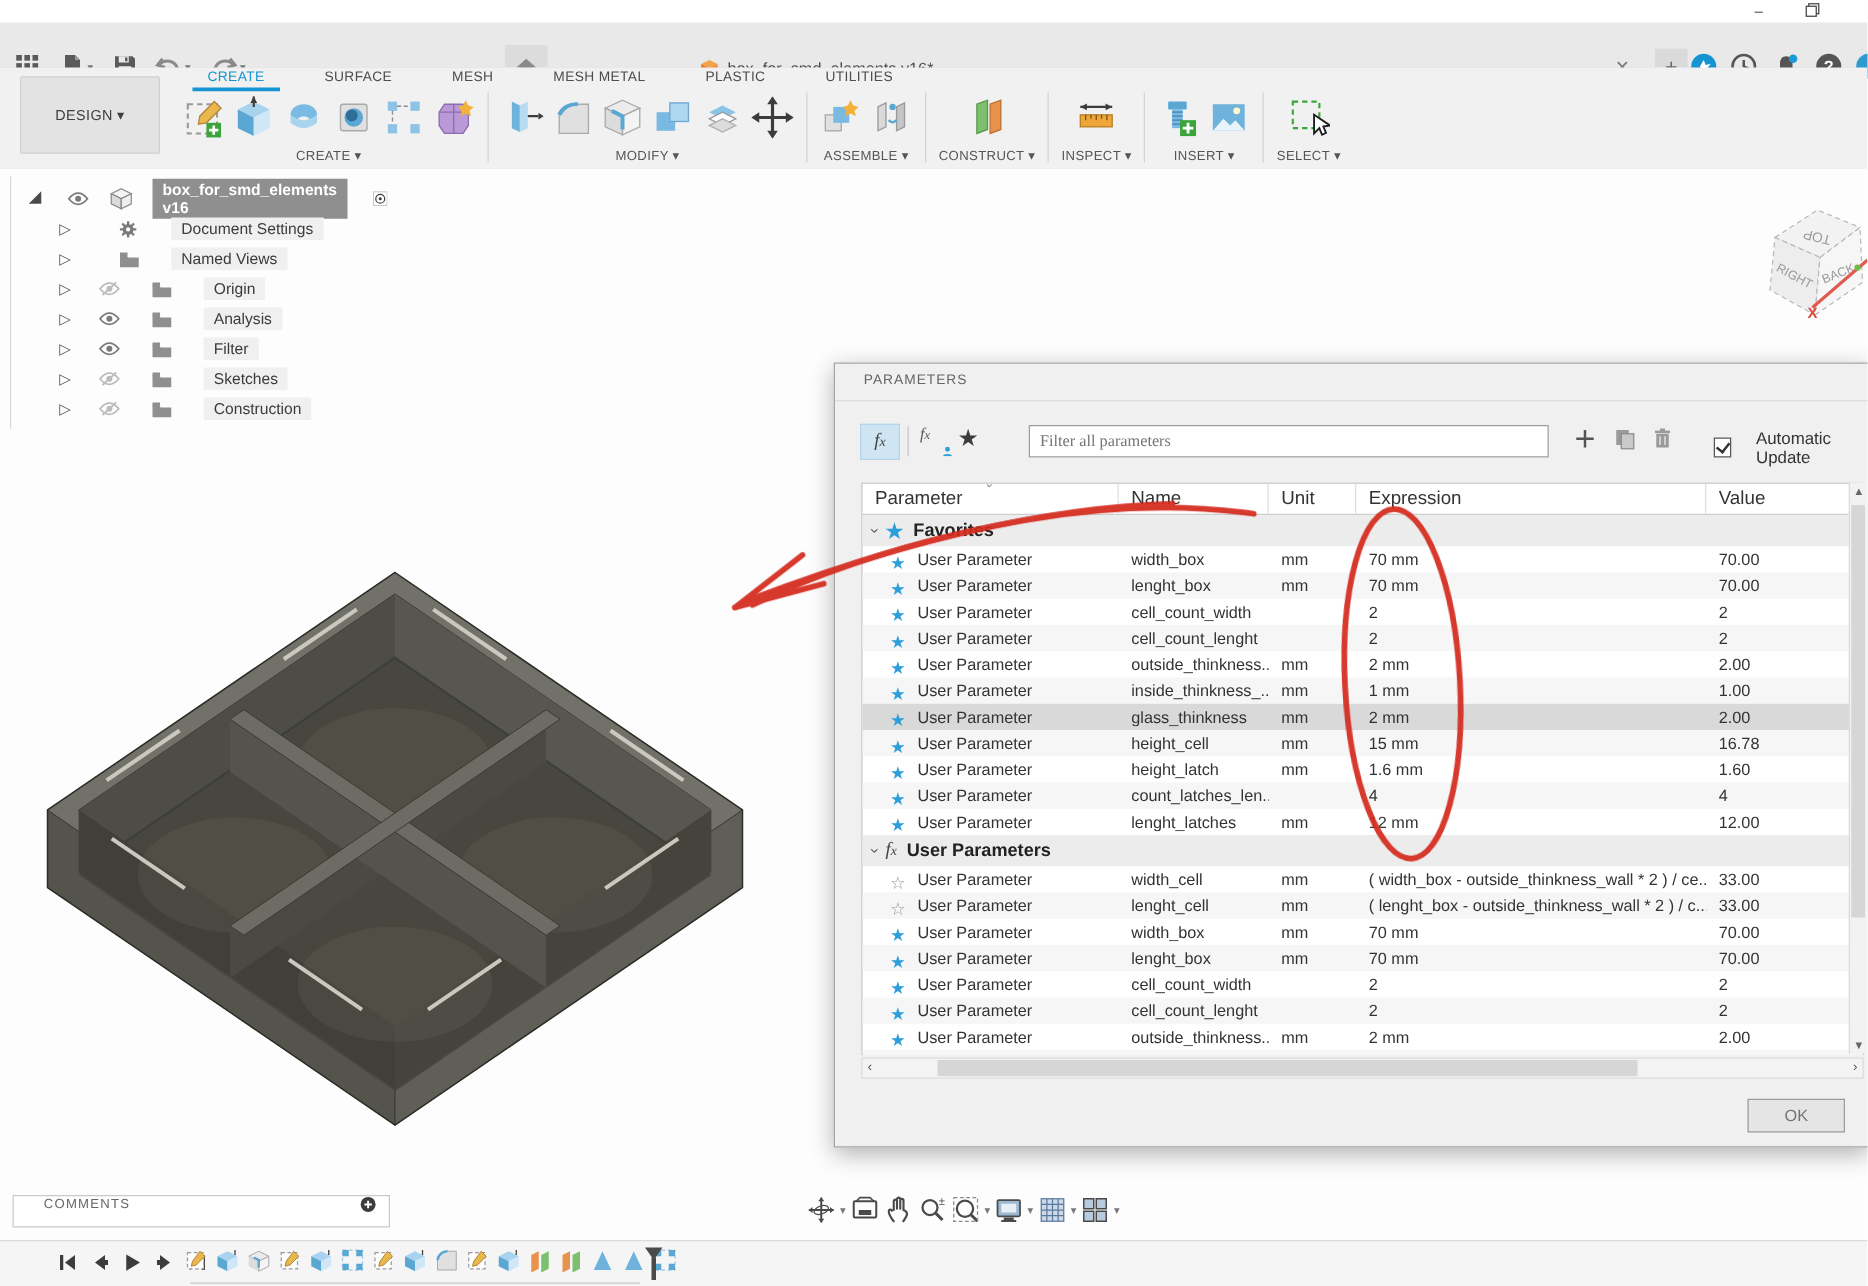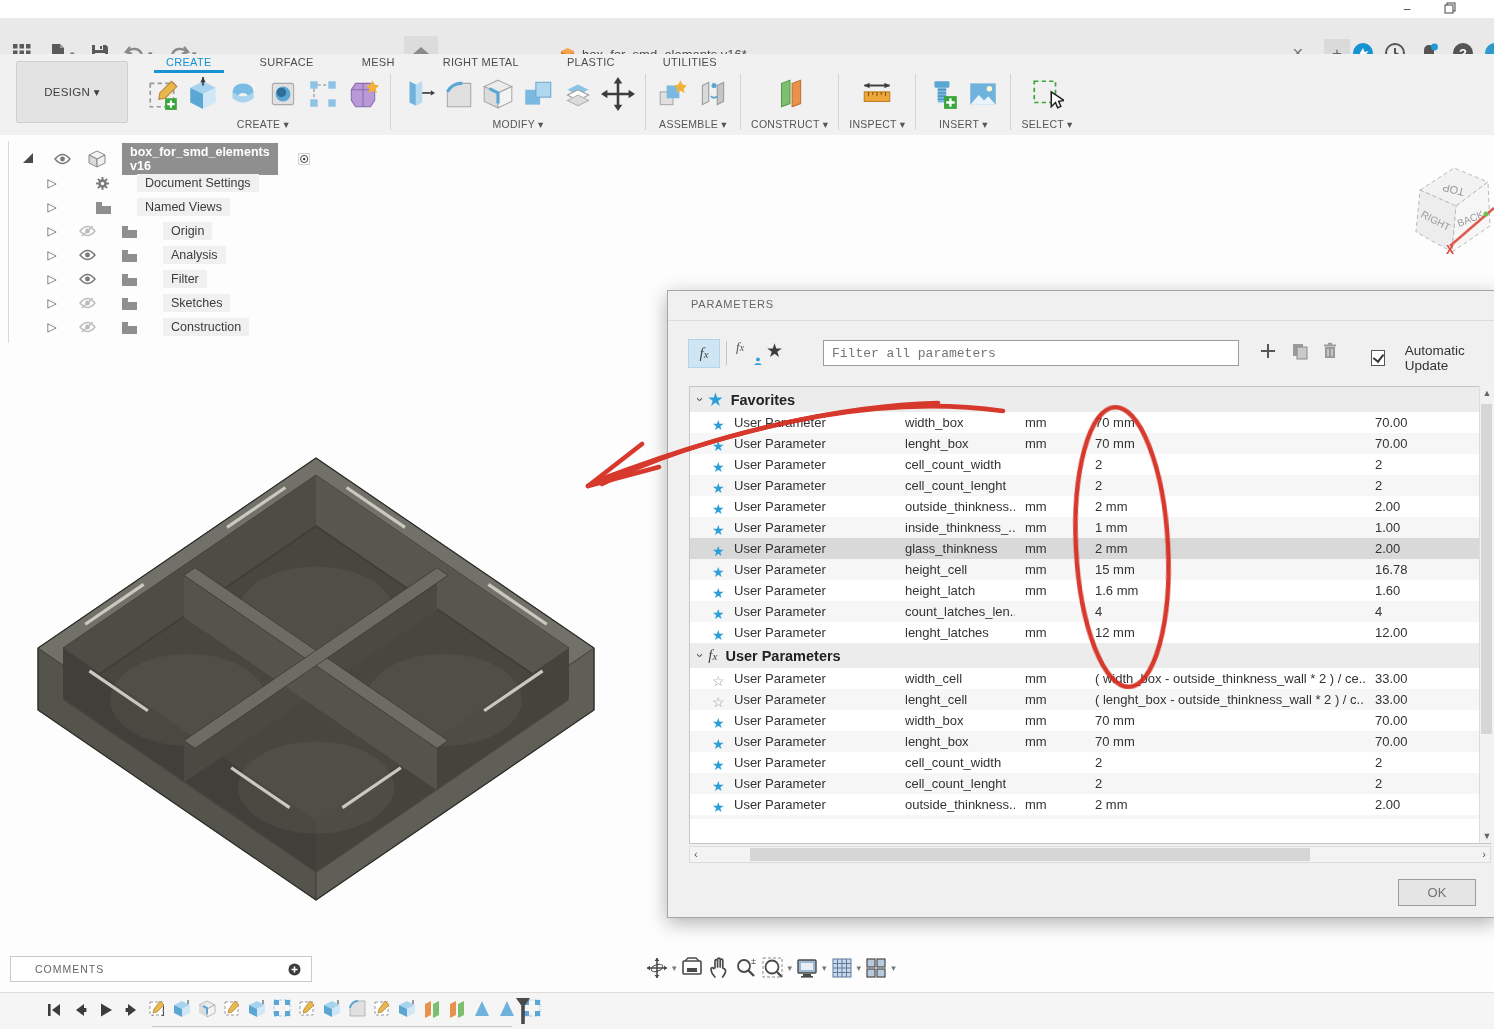--- a/index.html
+++ b/index.html
@@ -53,21 +53,21 @@
   .dialog{left:667px;top:290px;width:827px;height:626px;background:#f0f0f0;border:1px solid #a6a6a6;
           box-shadow:0 5px 18px rgba(0,0,0,.3);}
   .dtitle{left:23px;top:7px;font-size:11px;color:#666;letter-spacing:.8px;}
   .dtsep{left:0;top:29px;width:827px;height:1px;background:#dcdcdc;}
   .fxbtn{left:20px;top:48px;width:30px;height:27px;background:#cfe5f4;border:1px solid #b3d4ea;
          display:flex;align-items:center;justify-content:center;font-style:italic;font-family:"Liberation Serif",serif;font-size:15px;color:#444;}
   .tbsep{left:58px;top:50px;width:1px;height:24px;background:#c4c4c4;}
   .fxp{left:68px;top:48px;width:28px;height:27px;font-style:italic;font-family:"Liberation Serif",serif;font-size:13px;color:#555;position:absolute;}
   .fxp .pp{position:absolute;right:2px;bottom:1px;width:8px;height:8px;}
   .starbtn{left:98px;top:48px;font-size:19px;color:#3c3c3c;}
-  .filter{left:155px;top:49px;width:398px;height:24px;border:1px solid #9c9c9c;background:#fff;font-size:13px;color:#444;padding:0 8px;font-family:Liberation Mono, monospace;}
+  .filter{left:155px;top:49px;width:398px;height:24px;border:1px solid #9c9c9c;background:#fff;font-size:13px;color:#444;padding:0 8px;font-family:Liberation Serif, serif;}
   .dtool{top:50px;width:22px;height:22px;}
   .autoupd{left:703px;top:52px;display:flex;align-items:center;gap:20px;font-size:13.5px;color:#333;}
   .cb{width:14px;height:14px;border:1px solid #555;background:#fff;position:relative;}
   .cb::after{content:"";position:absolute;left:3px;top:1px;width:5px;height:8px;border-right:2px solid #333;border-bottom:2px solid #333;transform:rotate(38deg);}
   .ptable{left:21px;top:95px;width:802px;height:458px;background:#fff;border:1px solid #c6c6c6;box-sizing:border-box;}
   .phead{height:24px;display:grid;grid-template-columns:205px 120px 70px 280px 113px;border-bottom:1px solid #cfcfcf;position:relative;}
   .phead .hc{font-size:15px;color:#333;line-height:24px;padding-left:10px;border-right:1px solid #dedede;}
   .phead .hc:last-child{border-right:none;}
   .sortchev{position:absolute;left:100px;top:-4px;color:#888;font-size:10px;transform:rotate(90deg);}
   .pbody{height:432px;overflow:hidden;}
@@ -85,21 +85,21 @@
   .vscroll{position:absolute;right:1px;top:95px;width:14px;height:457px;background:#f2f2f2;border-left:1px solid #dcdcdc;}
   .vthumb{position:absolute;left:1px;top:18px;width:11px;height:330px;background:#d6d6d6;}
   .varr{position:absolute;left:0;width:14px;font-size:9px;color:#666;text-align:center;}
   .hscroll{left:21px;top:555px;width:802px;height:17px;background:#f3f3f3;border:1px solid #dcdcdc;box-sizing:border-box;}
   .hthumb{position:absolute;left:60px;top:1px;height:13px;width:560px;background:#d6d6d6;}
   .harr{position:absolute;top:1px;font-size:11px;color:#555;}
   .okbtn{left:730px;top:588px;width:76px;height:25px;background:#e5e5e5;border:1px solid #9c9c9c;
          font-size:13px;color:#737373;display:flex;align-items:center;justify-content:center;}
 
   
-  .comments{left:10px;top:956px;width:300px;height:24px;background:#fff;border:1px solid #c9c9c9;display:flex;align-items:center;}
+  .comments{left:10px;top:956px;width:300px;height:24px;background:#fff;border:1px solid #c9c9c9;display:flex;}
   .comments .clabel{font-size:10.5px;color:#666;letter-spacing:1px;margin-left:24px;flex:1;}
   .navbar{left:645px;top:953px;height:30px;display:flex;align-items:center;gap:3px;}
   .nic{width:24px;height:24px;}
   .timeline{left:0;top:992px;width:1494px;height:37px;background:#f5f5f5;border-top:1px solid #dcdcdc;}
   .play{left:46px;top:9px;display:flex;gap:10px;align-items:center;}
   .feats{left:148px;top:6px;display:flex;gap:6px;align-items:flex-end;}
   .fic{width:19px;height:19px;}
   .fbase{left:152px;top:28px;width:360px;height:5px;border-bottom:1px solid #c9c9c9;}
   .marker{left:514px;top:3px;}
 
@@ -211,21 +211,21 @@
       </svg>
   </div>
 </div>
 
 <div class="abs ribbon">
   <div class="abs design-btn">DESIGN ▾</div>
   <div class="abs rtabs" id="rtabs">
       <div class="rtab active">CREATE</div>
       <div class="rtab">SURFACE</div>
       <div class="rtab">MESH</div>
-      <div class="rtab">RIGHT METAL</div>
+      <div class="rtab">MESH METAL</div>
       <div class="rtab">PLASTIC</div>
       <div class="rtab">UTILITIES</div>
     </div>
   <div class="abs groups" id="rgroups">
       <div class="grp">
         <div class="icons">
           <svg viewBox="0 0 32 32" class="ric">
             <rect x="4" y="6" width="22" height="22" fill="none" stroke="#9a9a9a" stroke-dasharray="4 3" stroke-width="1.6"></rect>
             <path d="M24 4 l5 5 -11 11 -6 1 1 -6 z" fill="#e8b84d" stroke="#b5853a" stroke-width="1"></path>
             <rect x="18" y="20" width="11" height="11" fill="#3aa53a"></rect>
@@ -589,20 +589,28 @@
           <line x1="12" y1="8" x2="12" y2="15"></line>
         </g>
       </svg>
   </div>
   <div class="abs autoupd">
     <span class="cb"></span>
     <span>Automatic Update</span>
   </div>
 
   <div class="abs ptable">
+    <div class="phead" id="phead">
+      <span class="sortchev">›</span>
+    <span class="hc">Parameter</span>
+        <span class="hc">Name</span>
+        <span class="hc">Unit</span>
+        <span class="hc">Expression</span>
+        <span class="hc">Value</span>
+      </div>
     <div class="pbody" id="pbody">
         <div class="srow">
           <span class="chev">›</span>
           <span class="sic">★</span>
           <span>Favorites</span>
         </div>
         <div class="prow">
           <span class="c1"><span class="star">★</span><span>User Parameter</span></span>
           <span class="cc">width_box</span>
           <span class="cc">mm</span>

